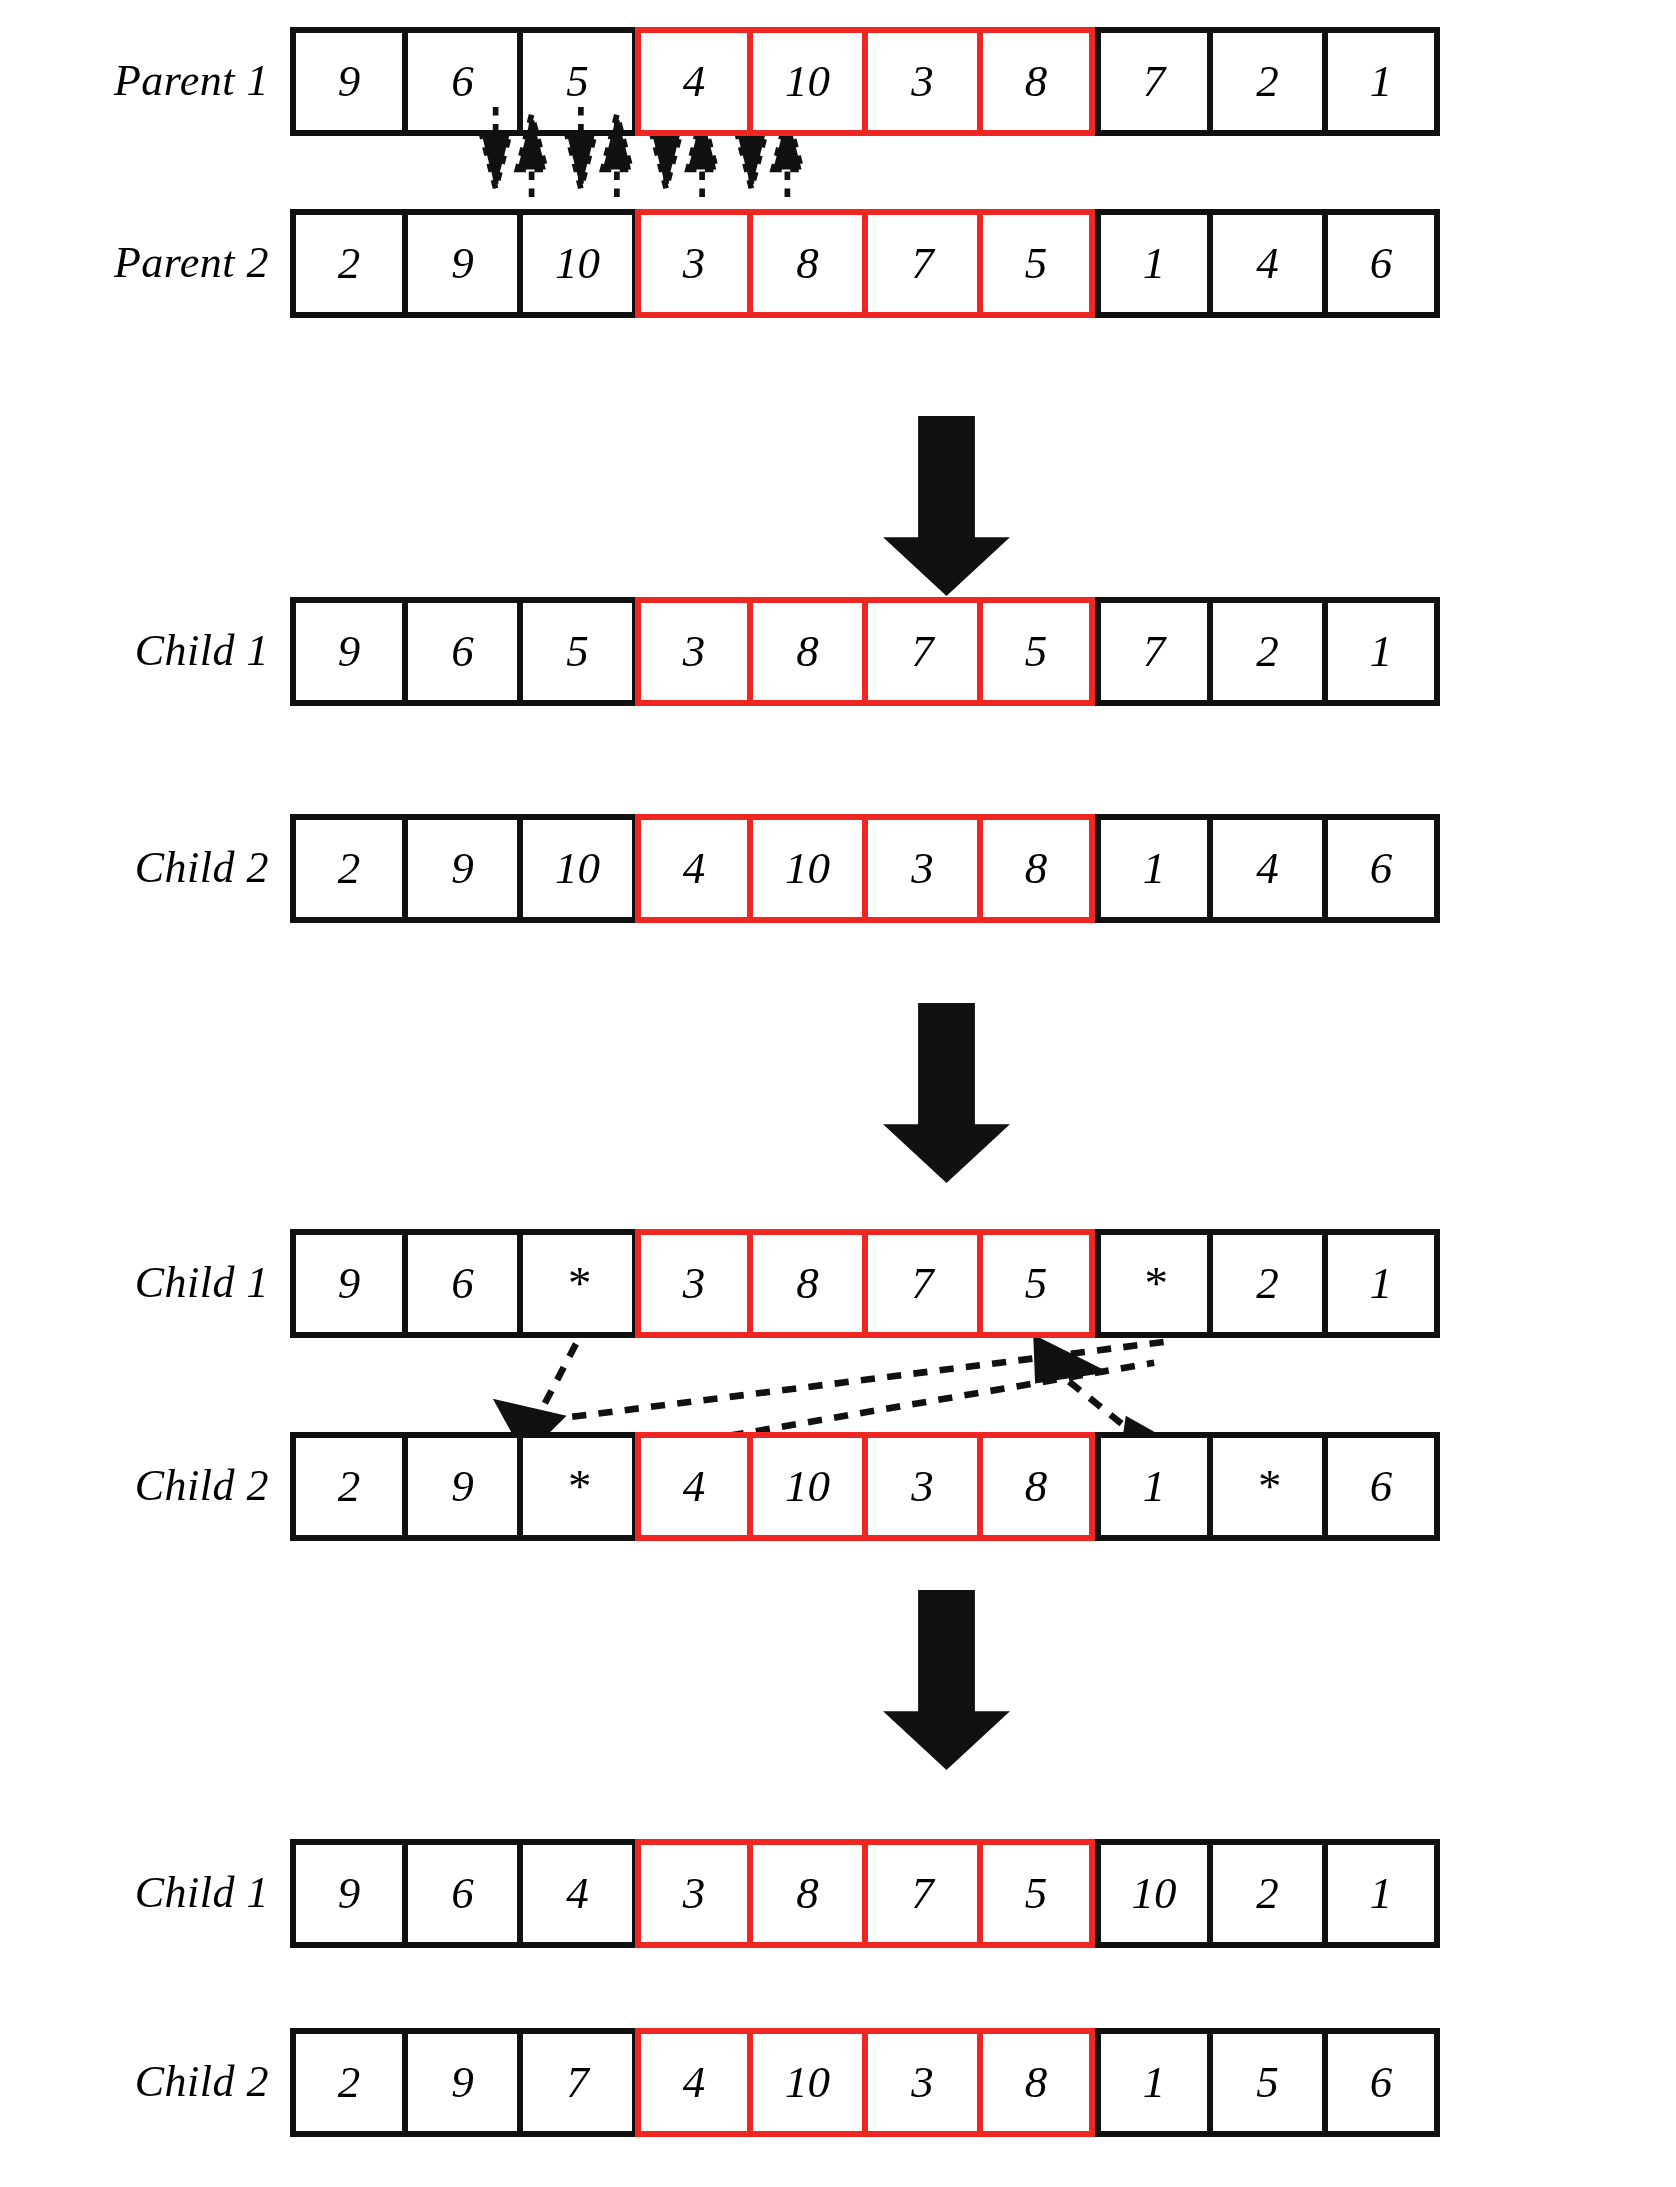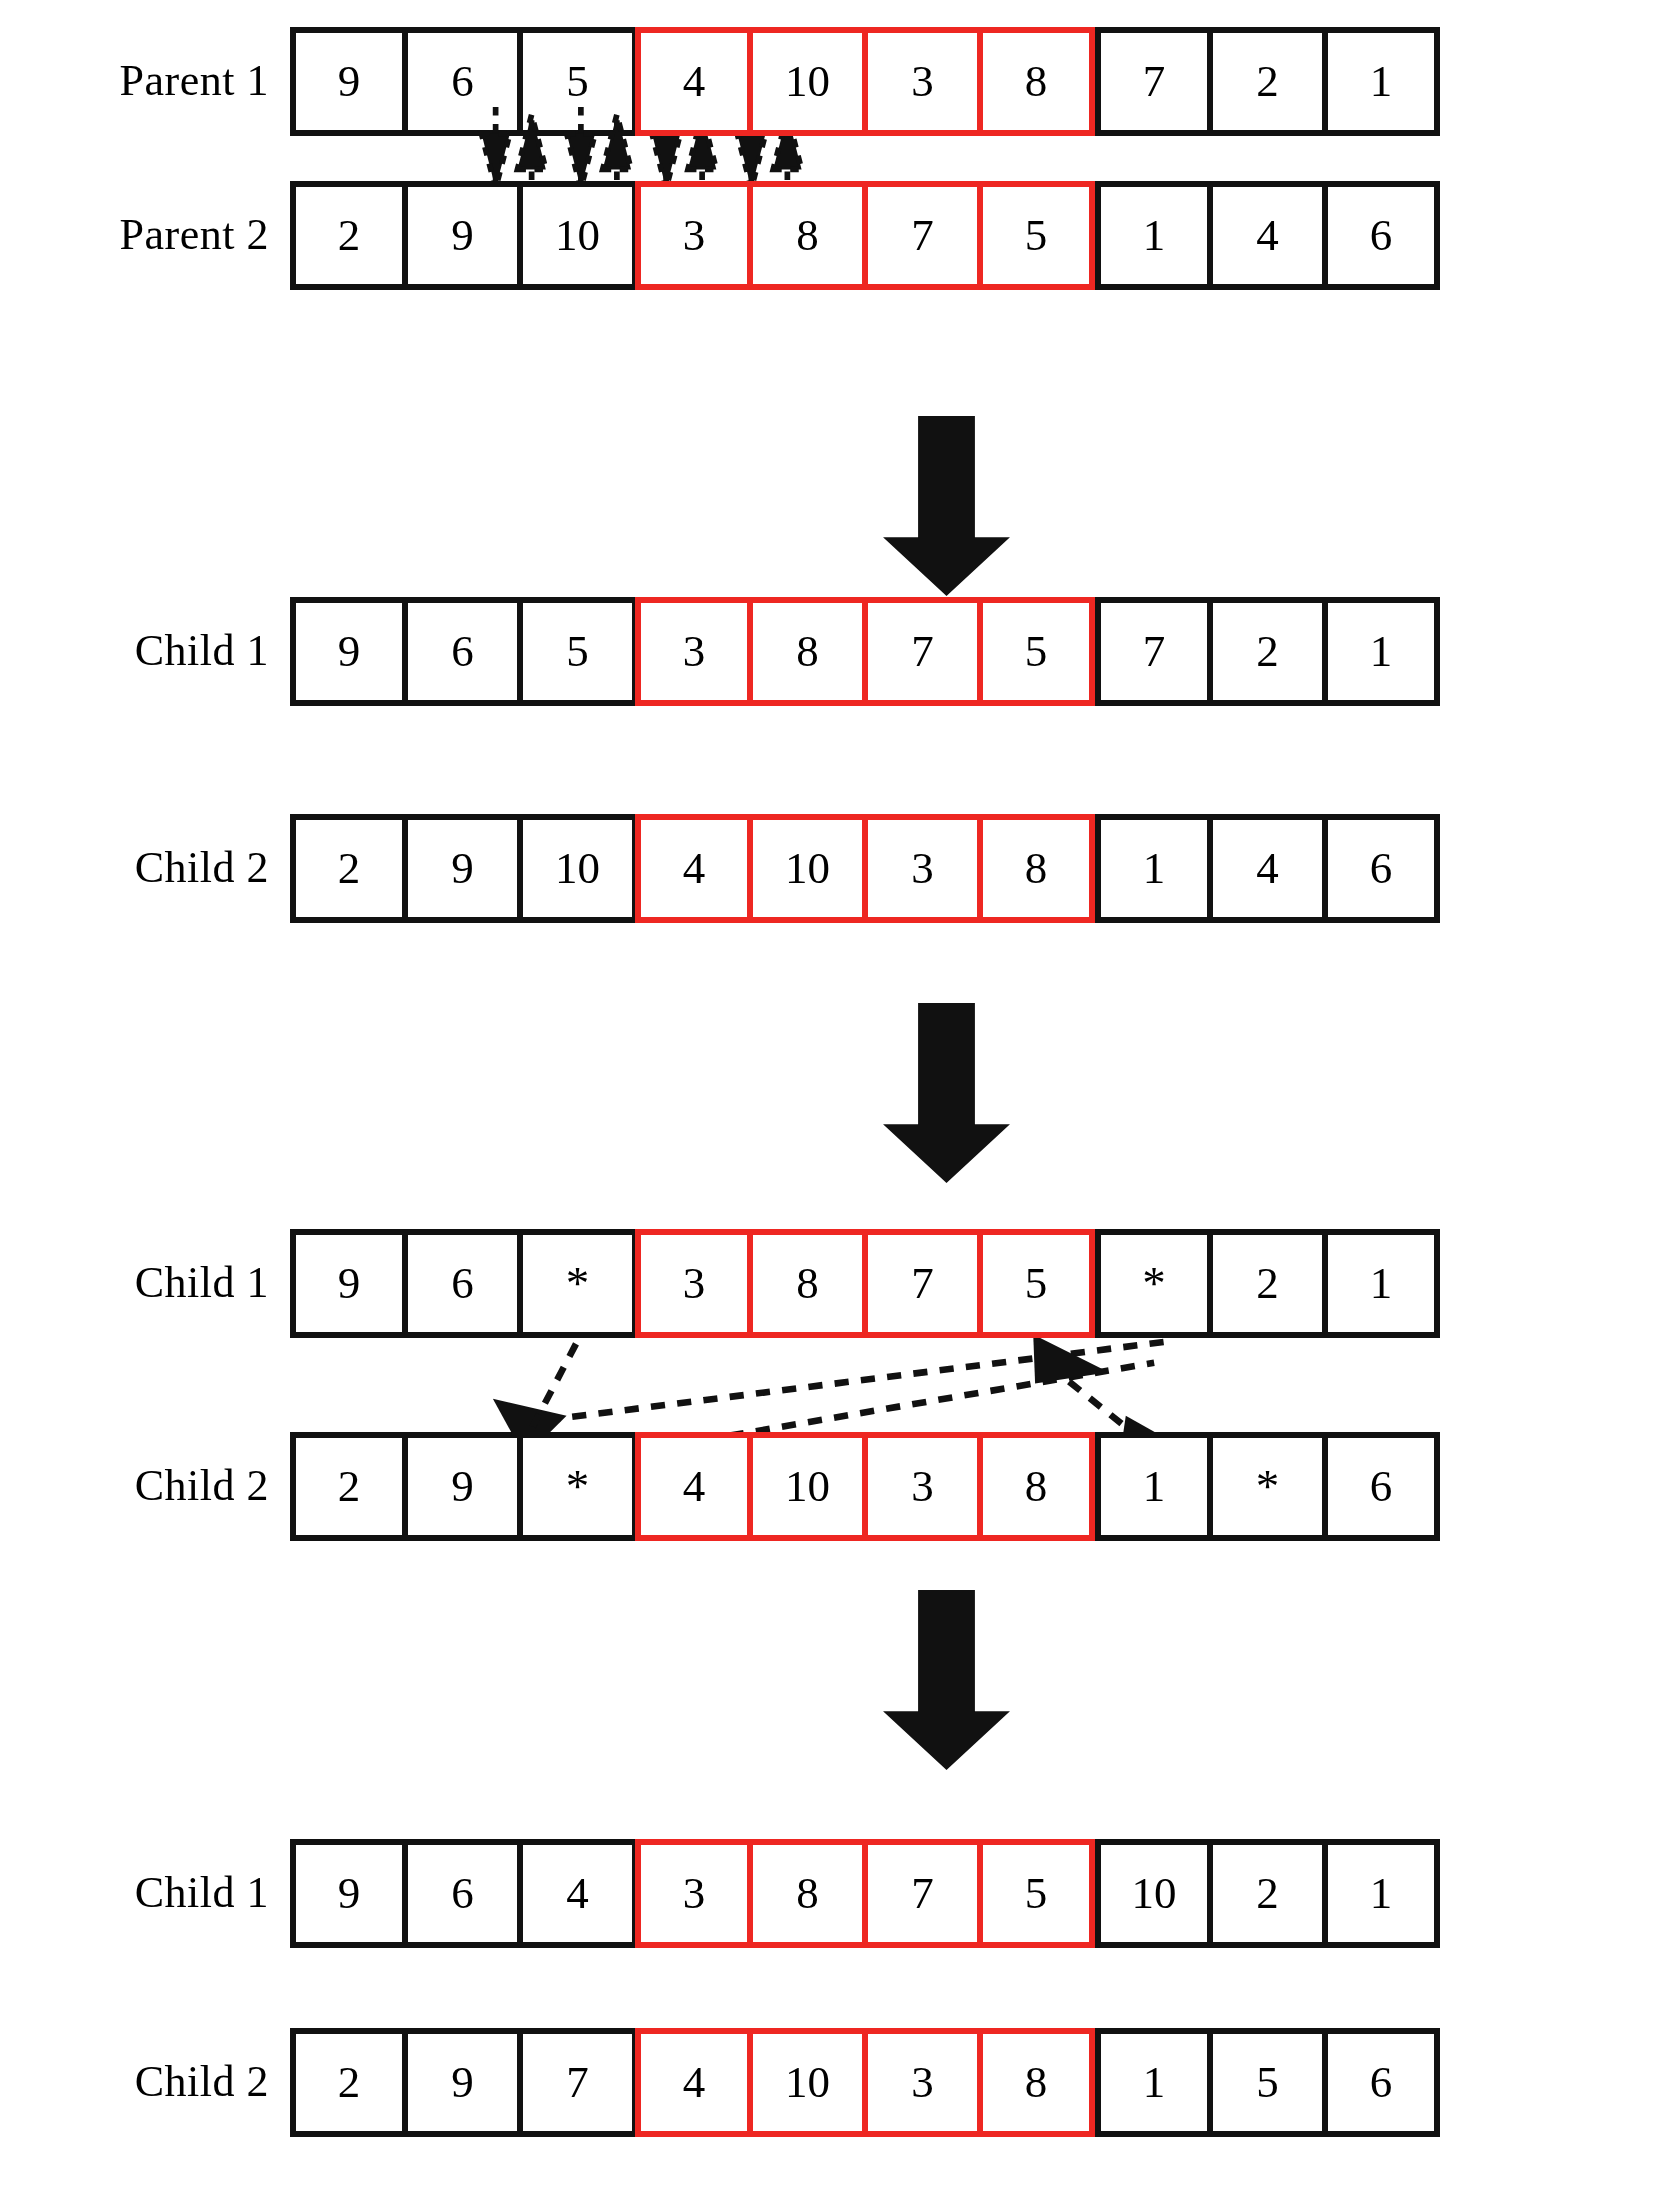--- a/index.html
+++ b/index.html
@@ -10,20 +10,21 @@
     position:relative;
     overflow:hidden;
   }
 
   
   .chrom-row{
     position:absolute;
     display:flex;
     align-items:center;
     height:114px;
+    font-style:italic;
   }
   .row-label{
     width:222px;
     text-align:right;
     padding-right:21px;
     font-size:44px;
     line-height:1;
     letter-spacing:0.5px;
     white-space:nowrap;
     font-family:"Liberation Serif", serif;
@@ -117,21 +118,21 @@
       <polygon points="229,66 259,66 244,8"></polygon>
 
       <line x1="296" y1="0" x2="296" y2="82"></line>
       <polygon points="281,28 311,28 296,86"></polygon>
       <line x1="334" y1="95" x2="334" y2="14"></line>
       <polygon points="319,66 349,66 334,8"></polygon>
     </g>
   </svg>
 </div>
 
-<div class="chrom-row" style="left:47px; top:178px;">
+<div class="chrom-row" style="left:47px; top:206px;">
   <div class="row-label">Parent 2</div>
   <div class="cells">
     <div class="cell first">2</div>
     <div class="cell">9</div>
     <div class="cell">10</div>
     <div class="cell hl seg-start">3</div>
     <div class="cell hl">8</div>
     <div class="cell hl">7</div>
     <div class="cell hl seg-end">5</div>
     <div class="cell seg-after">1</div>

